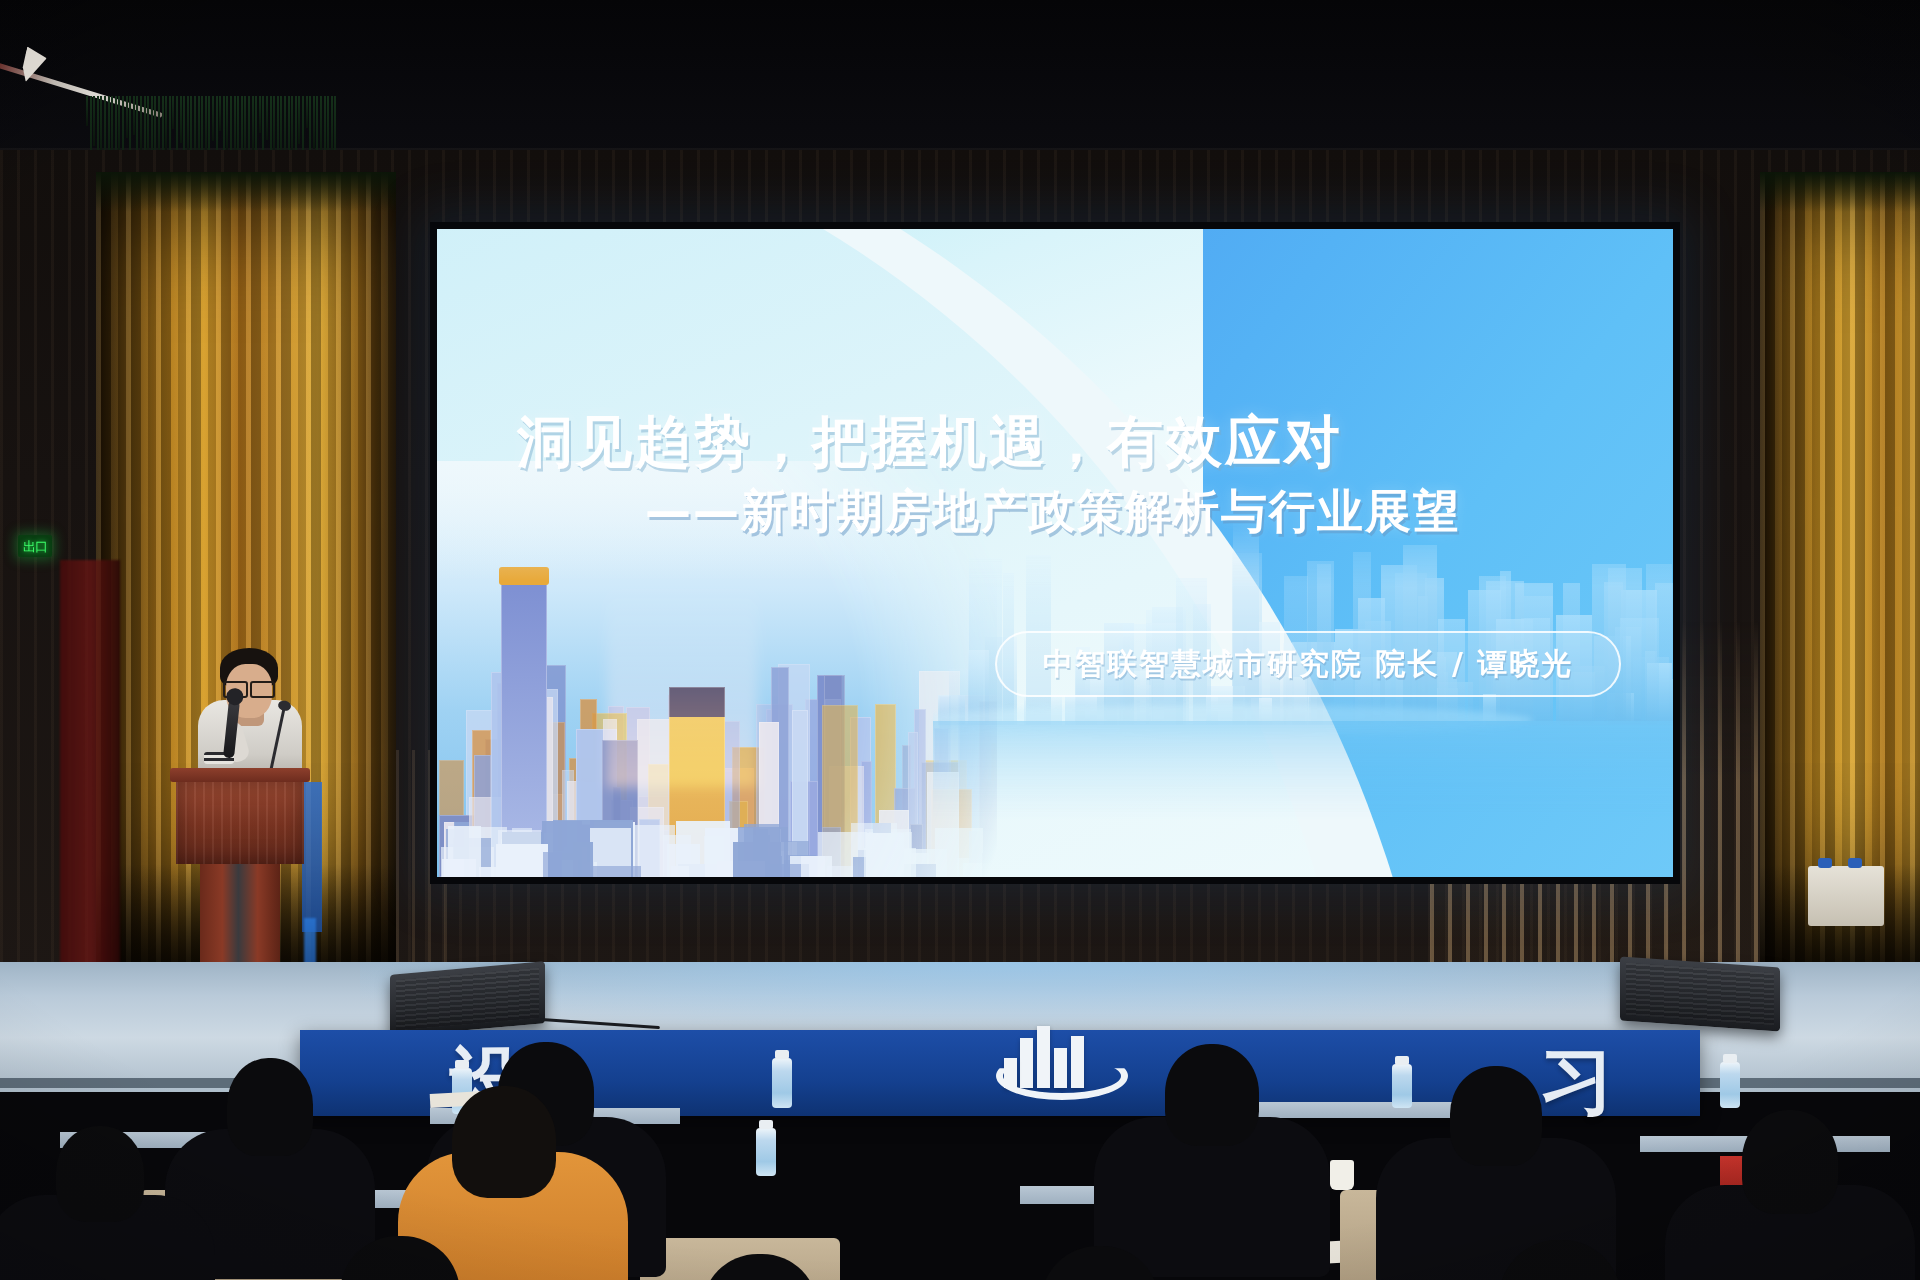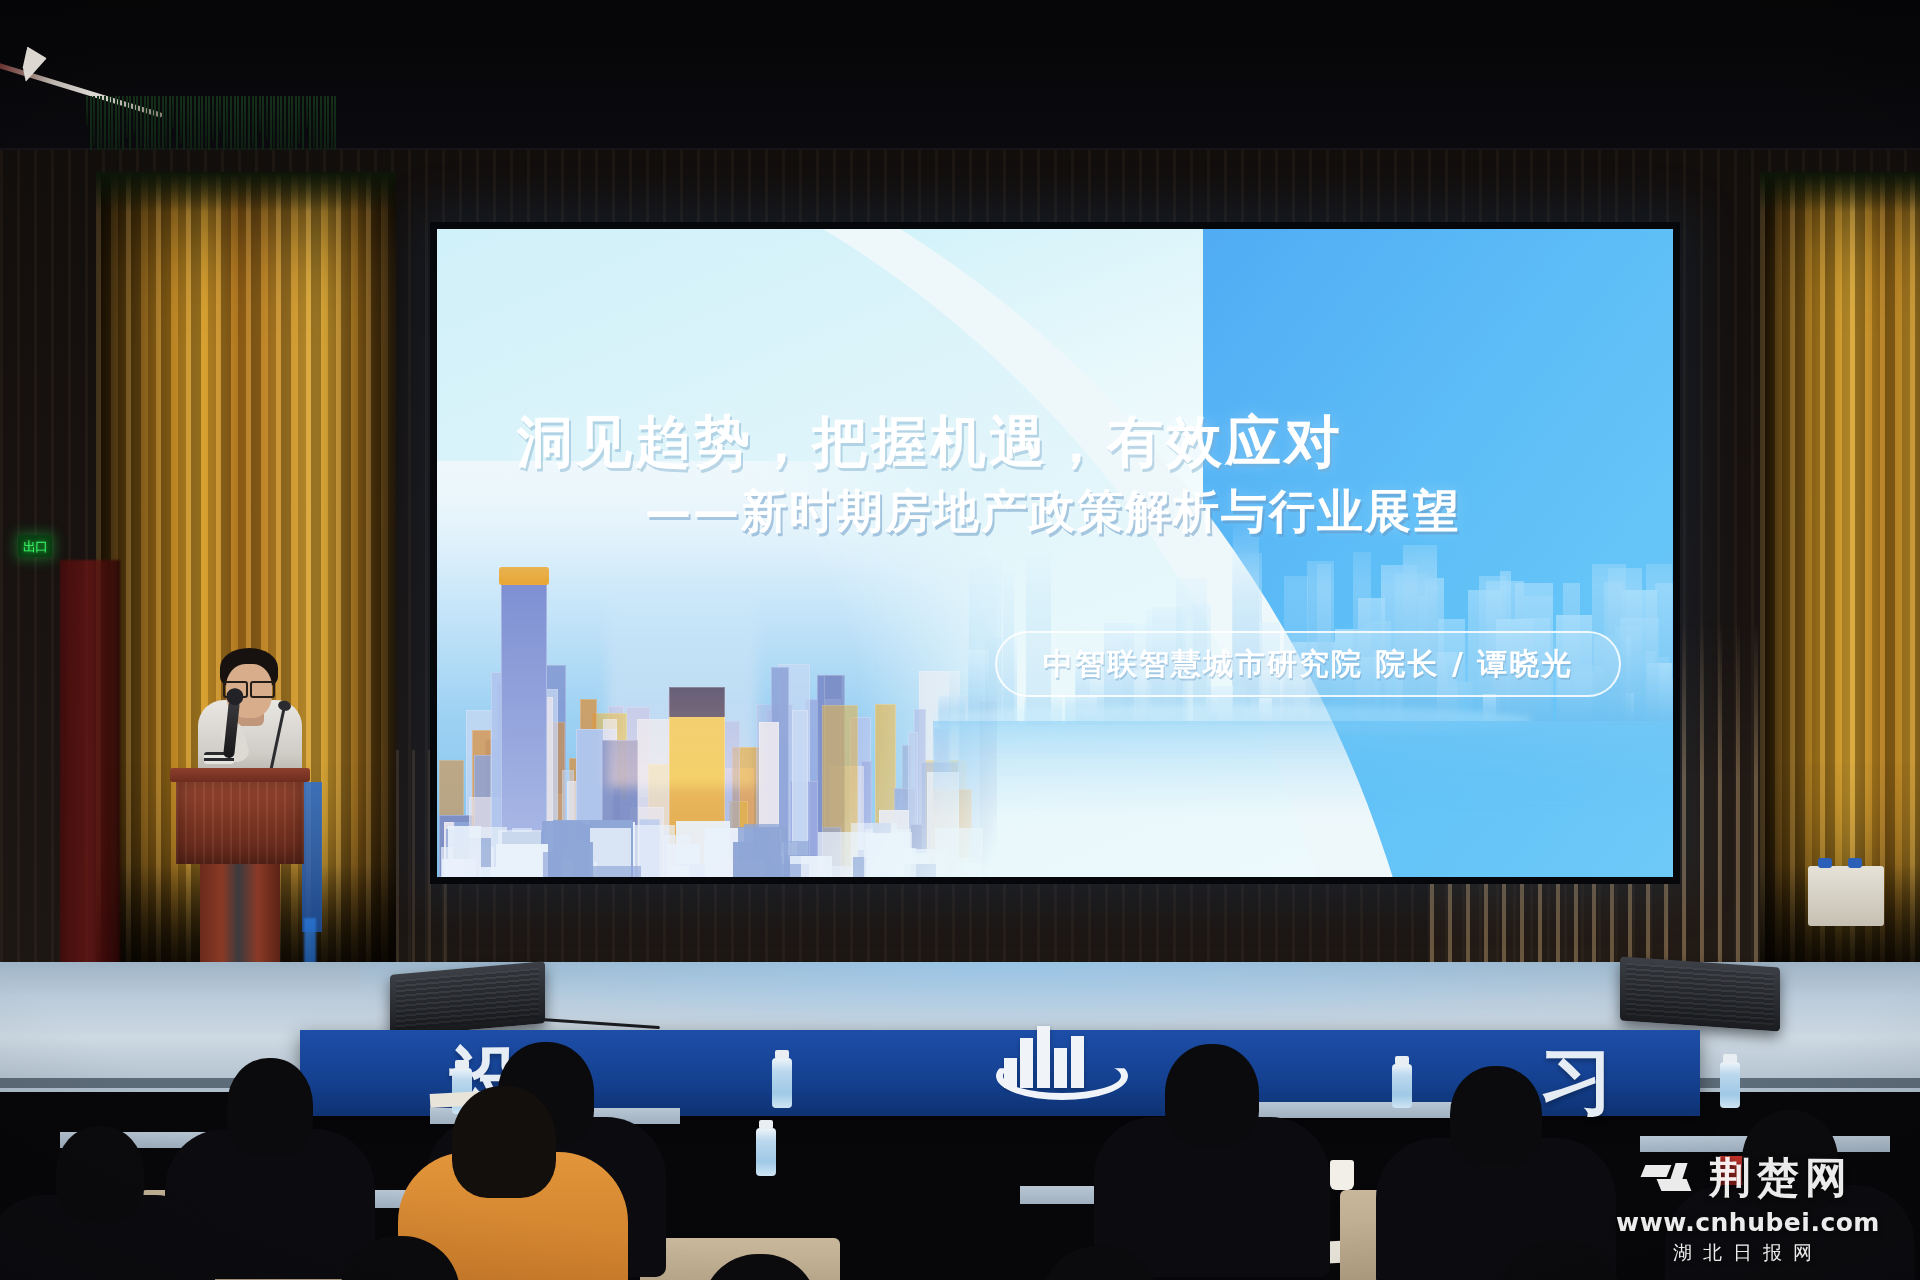--- a/index.html
+++ b/index.html
@@ -771,26 +771,14 @@
       <div class="body-sh" style="left: 398px; top: 112px; width: 230px; height: 150px; background: linear-gradient(rgb(226, 149, 58), rgb(201, 122, 40)); border-radius: 70px 70px 12px 12px;"></div>
       <div class="head" style="left: 452px; top: 46px; width: 104px; height: 112px; background: rgb(18, 15, 13);"></div>
       <div class="head" style="left: 340px; top: 196px; width: 120px; height: 120px;"></div>
       <div class="head" style="left: 702px; top: 214px; width: 116px; height: 116px;"></div>
       <div class="head" style="left: 1041px; top: 206px; width: 118px; height: 118px;"></div>
       <div class="head" style="left: 1499px; top: 200px; width: 122px; height: 122px;"></div>
     </div>
 
   <div class="vig"></div>
 
-  <div class="wm">
-    <div class="row1">
-      <div class="mark">
-        <i style="left:0;top:6px;width:26px;height:12px;transform:skewX(-22deg);"></i>
-        <i style="left:16px;top:20px;width:30px;height:12px;transform:skewX(22deg);"></i>
-        <i style="left:30px;top:4px;width:12px;height:16px;transform:skewX(-18deg);"></i>
-      </div>
-      <div class="cn">荆楚网</div>
-    </div>
-    <div class="url">www.cnhubei.com</div>
-    <div class="sub">湖北日报网</div>
-  </div>
 
 </div>
 
 </body></html>

